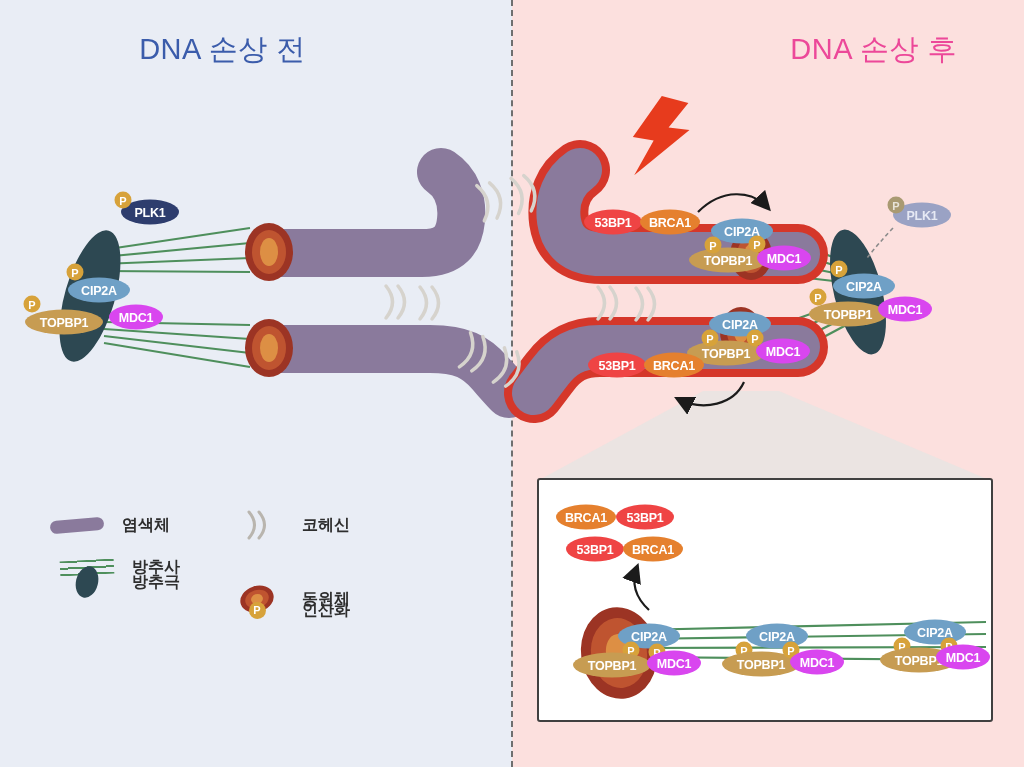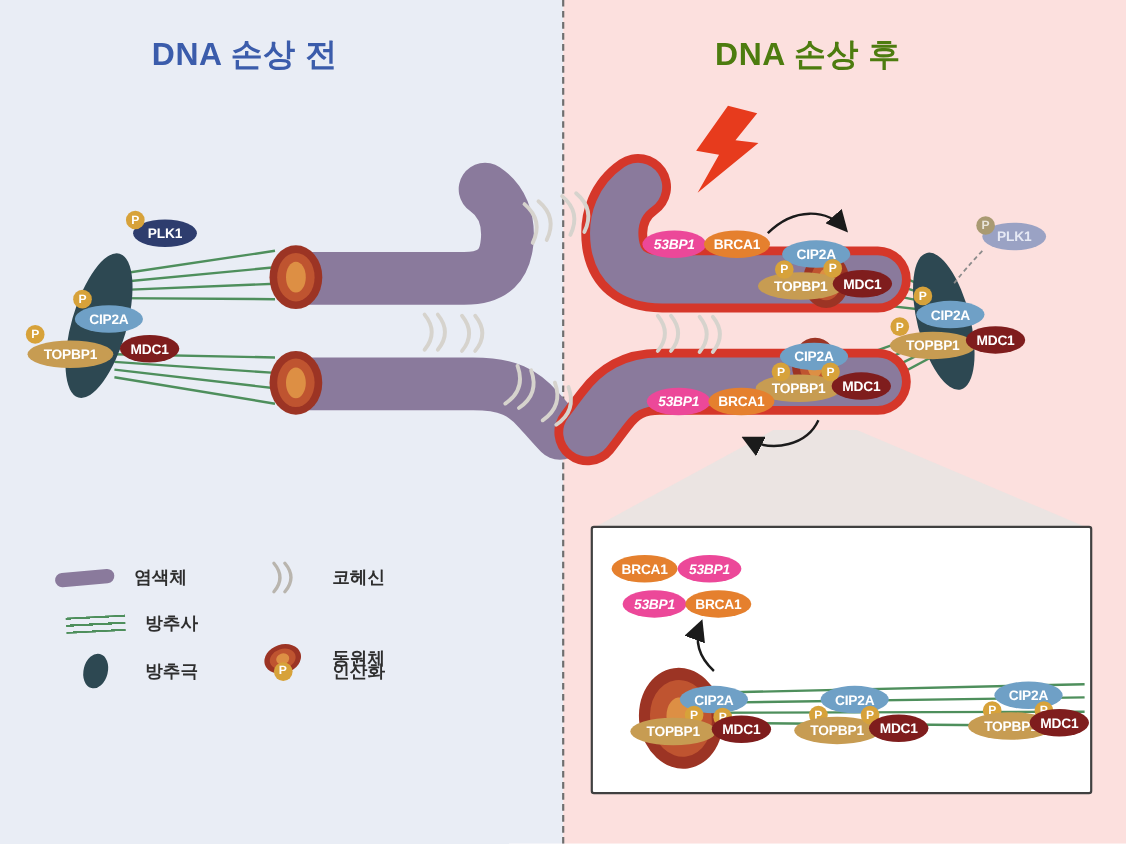--- a/index.html
+++ b/index.html
@@ -4,35 +4,35 @@
 <style>
   html,body{margin:0;padding:0;background:#ffffff;}
   .stage{
     position:relative;width:1024px;height:767px;overflow:hidden;
     font-family:"Liberation Sans",sans-serif;
   }
   .bg-left{position:absolute;left:0;top:0;width:512px;height:767px;background:#e9edf5;}
   .bg-right{position:absolute;left:512px;top:0;width:512px;height:767px;background:#fce0de;}
   .divider{position:absolute;left:511px;top:0;width:0;height:767px;border-left:2px dashed #6f6f6f;}
   .main-svg{position:absolute;left:0;top:0;z-index:1;}
-  .title{position:absolute;top:30px;width:445px;text-align:center;font-size:29px;font-weight:700;letter-spacing:.5px;z-index:4;}
+  .title{position:absolute;top:30px;width:445px;text-align:center;font-size:29px;font-weight:400;letter-spacing:.5px;z-index:4;}
   .title.left{left:0;color:#3b5cab;}
-  .title.right{left:512px;color:#4d7c0f;}
+  .title.right{left:512px;color:#ec4899;text-align:right;}
 
   .tag{
     position:absolute;transform:translate(-50%,-50%);
     height:25px;border-radius:50%;display:flex;align-items:center;justify-content:center;
     color:#fff;font-weight:700;font-size:12.5px;letter-spacing:-.2px;z-index:3;white-space:nowrap;
   }
   .tag.plk1{width:58px;background:#2e3d6e;}
   .tag.plk1.faded{background:#9aa2c4;color:#e6e9f4;}
   .tag.cip2a{width:62px;background:#6fa0c6;}
   .tag.topbp1{width:78px;background:#c79c52;}
-  .tag.mdc1{width:54px;background:#7f1d1d;}
-  .tag.bp53{width:58px;background:#ec4899;font-style:italic;}
+  .tag.mdc1{width:54px;background:#d946ef;}
+  .tag.bp53{width:58px;background:#ef4444;}
   .tag.brca1{width:60px;background:#e5802e;}
 
   .p{
     position:absolute;transform:translate(-50%,-50%);
     width:17px;height:17px;border-radius:50%;background:#d7a23a;color:#fff;
     font-size:11px;font-weight:700;display:flex;align-items:center;justify-content:center;z-index:4;
   }
   .p.faded{background:#a99a72;color:#e8e4da;}
 
   .inset{
@@ -242,21 +242,21 @@
           <span class="sw-chrom"></span>
         </span>
       <span class="legend-label">염색체</span>
     </div>
     <div class="legend-item" style="left:58px;top:551px">
       <span class="swatchbox">
           <span class="sw-fiber"></span>
         </span>
       <span class="legend-label">방추사</span>
     </div>
-    <div class="legend-item" style="left:58px;top:594px">
+    <div class="legend-item" style="left:58px;top:566px">
       <span class="swatchbox">
           <span class="sw-pole"></span>
         </span>
       <span class="legend-label">방추극</span>
     </div>
     <div class="legend-item" style="left:228px;top:509px">
       <span class="swatchbox">
         <svg width="26" height="32" viewBox="0 0 26 32">
           <g fill="none" stroke="#b9b5ae" stroke-width="3" stroke-linecap="round">
             <path d="M 5 3 q 11 13 0 26"></path>

